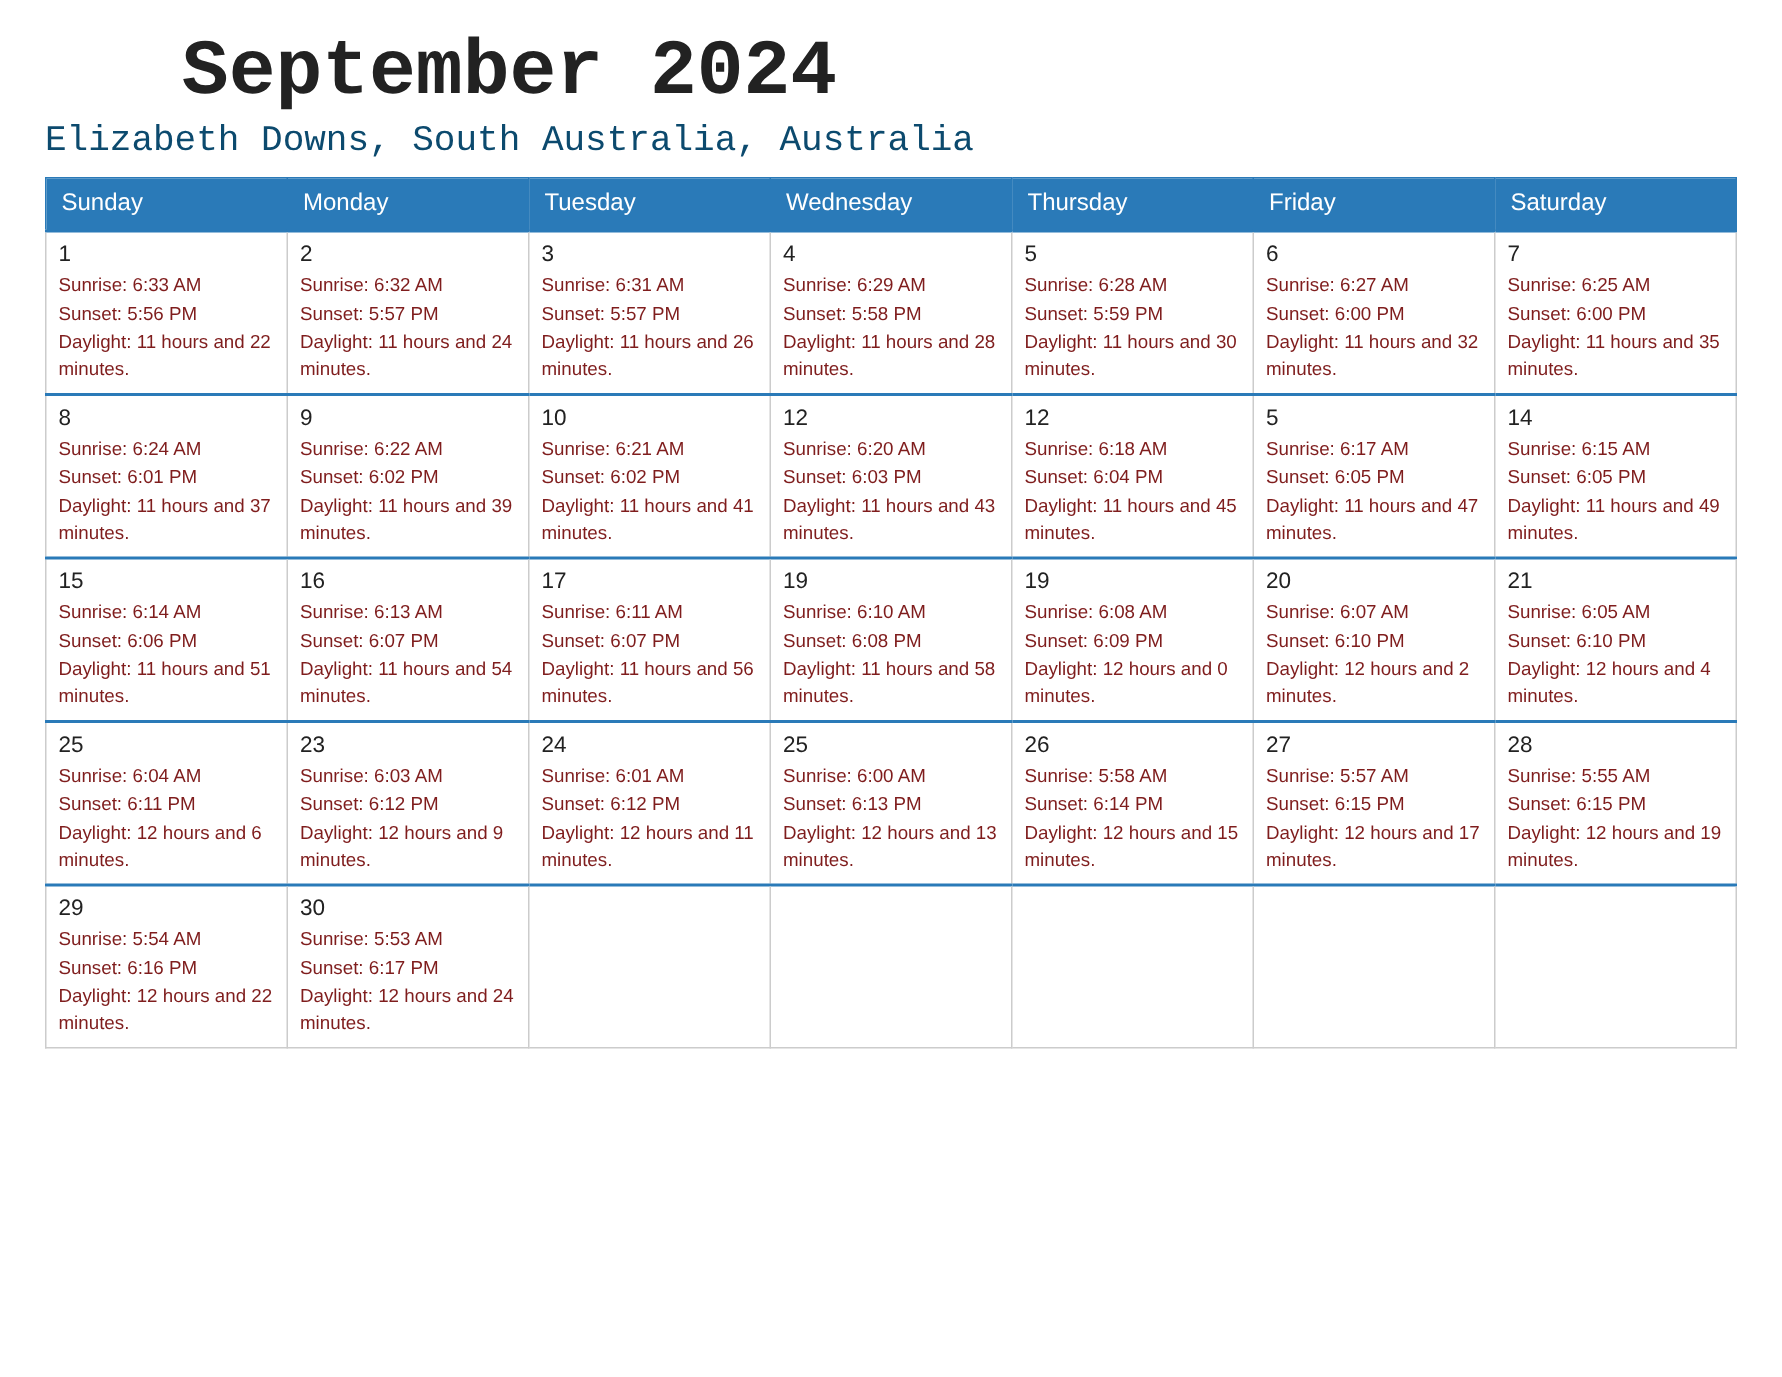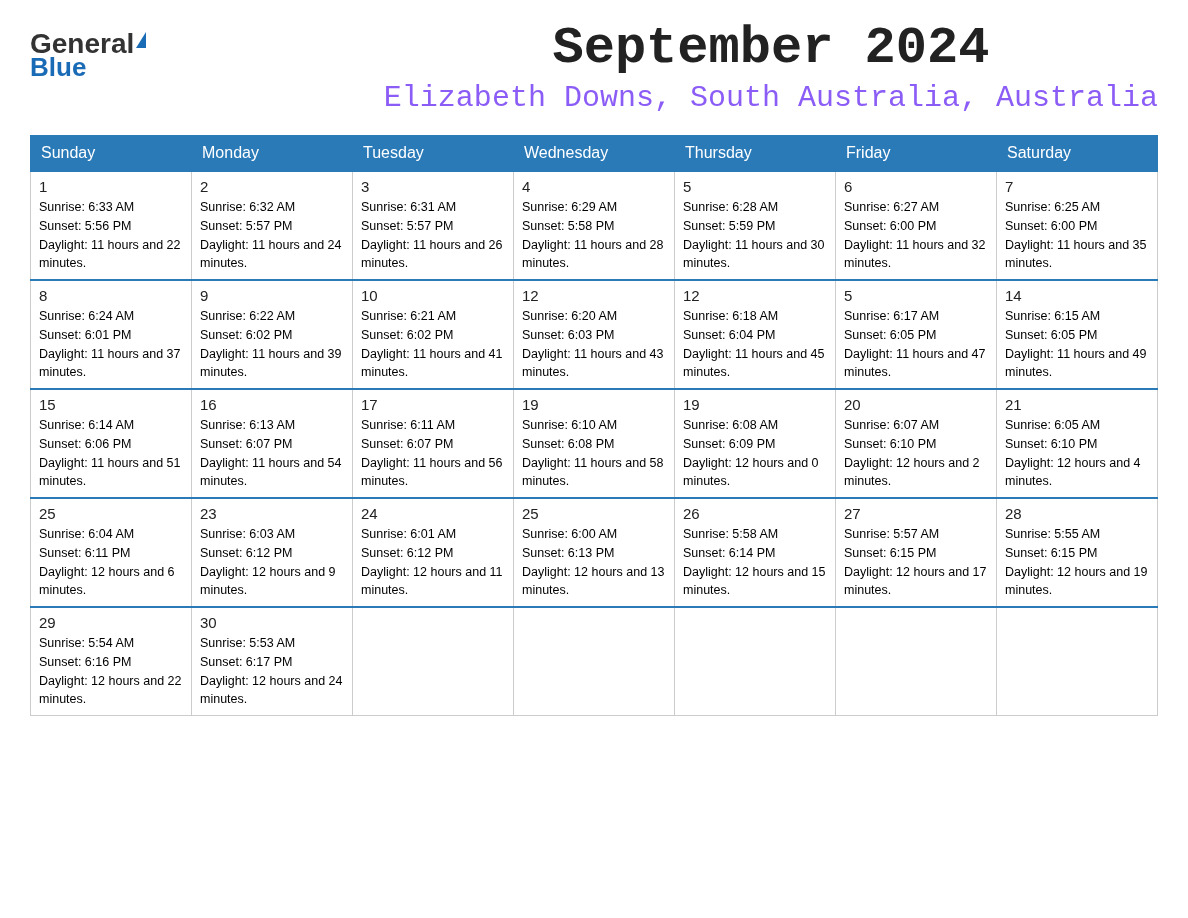--- a/index.html
+++ b/index.html
@@ -43,28 +43,28 @@
       text-align: center;
       font-family: Liberation Mono, monospace;
     }
     .calendar-title {
       font-size: 52px;
       font-weight: bold;
       color: #222;
       line-height: 1.1;
     }
     .calendar-subtitle {
-      font-size: 30px;
-      color: #8b5cf6;
+      font-size: 24px;
+      color: #0c4a6e;
       margin-top: 4px;
     }
     .calendar-table {
       width: 100%;
       border-collapse: collapse;
-      margin-top: 20px;
+      margin-top: 10px;
     }
     .calendar-table th {
       background-color: #2a7ab8;
       color: #fff;
       font-size: 16px;
       font-weight: normal;
       padding: 8px 10px;
       text-align: left;
       border: 1px solid #2a7ab8;
     }
@@ -83,37 +83,30 @@
     .day-number {
       font-size: 15px;
       font-weight: normal;
       color: #222;
       display: block;
       margin-bottom: 3px;
     }
     .day-info {
       font-size: 12.5px;
       line-height: 1.5;
-      color: #000000;
+      color: #7f1d1d;
     }
     .empty-cell {
       background: #fff;
     }
   </style>
 </head>
 <body>
 
 <div class="header-area">
-  <div class="logo">
-    <div style="display:flex; align-items:center;">
-      <span class="logo-text">General</span>
-      <span class="logo-triangle"></span>
-    </div>
-    <span class="logo-text" style="color:#1a6bb5; font-size:26px; margin-top:-4px;">Blue</span>
-  </div>
   <div class="title-area">
     <div class="calendar-title">September 2024</div>
     <div class="calendar-subtitle">Elizabeth Downs, South Australia, Australia</div>
   </div>
 </div>
 
 <table class="calendar-table">
   <thead>
     <tr>
     <th>Sunday</th>

